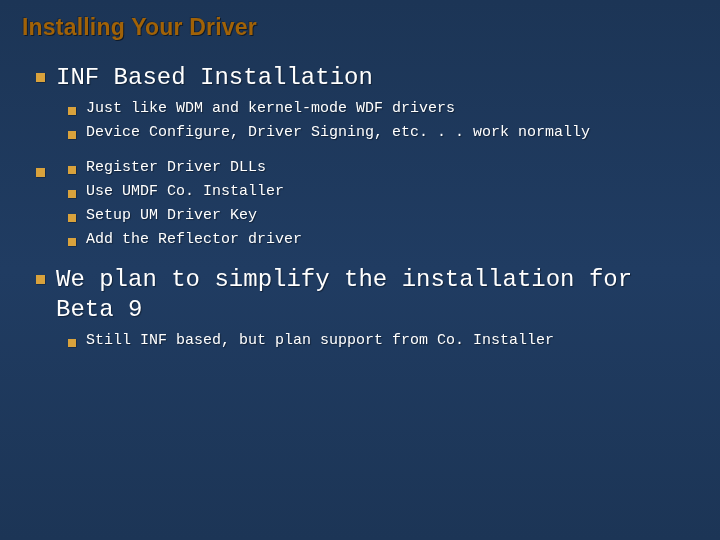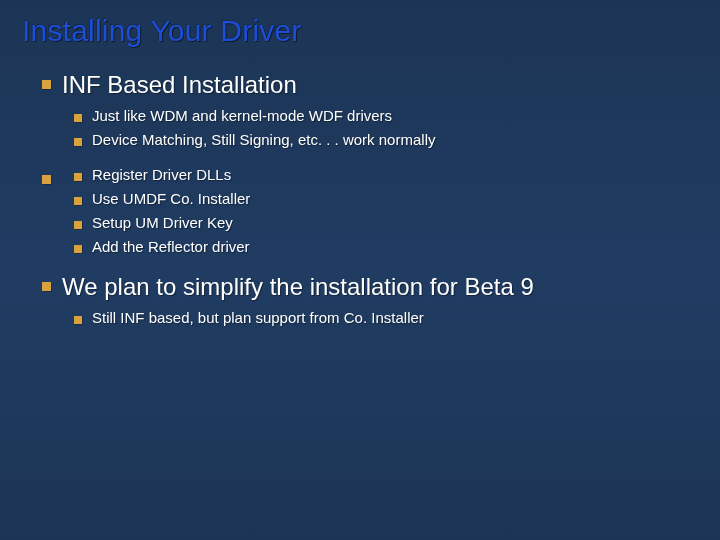--- a/index.html
+++ b/index.html
@@ -12,31 +12,32 @@
     font-family: Arial, Helvetica, sans-serif;
     overflow: hidden;
   }
   .slide {
     box-sizing: border-box;
     width: 720px;
     height: 540px;
     padding: 14px 22px;
   }
   .title {
-    color: #1d4ed8;
-    font-size: 30px;
-    font-weight: 400;
+    color: #a16207;
+    font-size: 23px;
+    font-weight: 700;
     text-shadow: 1px 1px 0 rgba(0,0,0,0.5), -1px -1px 0 rgba(0,0,0,0.2);
     letter-spacing: 0.2px;
     margin: 0 0 22px 0;
   }
   ul.lvl1 {
     list-style: none;
-    margin: 8px;
+    margin: 2px;
     padding: 0 0 0 32px;
+    font-family: Liberation Mono, monospace;
   }
   ul.lvl1 > li {
     position: relative;
     color: #ffffff;
     font-size: 24px;
     line-height: 1.25;
     margin-bottom: 6px;
     text-shadow: 1px 1px 1px rgba(0,0,0,0.4);
   }
   ul.lvl1 > li::before {
@@ -78,21 +79,21 @@
 
 <div class="slide">
   <h1 class="title">Installing Your Driver</h1>
 
   <ul class="lvl1">
 
     <li>
       <span>INF Based Installation</span>
       <ul class="lvl2">
         <li>Just like WDM and kernel-mode WDF drivers</li>
-        <li>Device Matching, Still Signing, etc. . . work normally</li>
+        <li>Device Configure, Driver Signing, etc. . . work normally</li>
       </ul>
     </li>
 
     <li>
       <ul class="lvl2">
         <li>Register Driver DLLs</li>
         <li>Use UMDF Co. Installer</li>
         <li>Setup UM Driver Key</li>
         <li>Add the Reflector driver</li>
       </ul>

